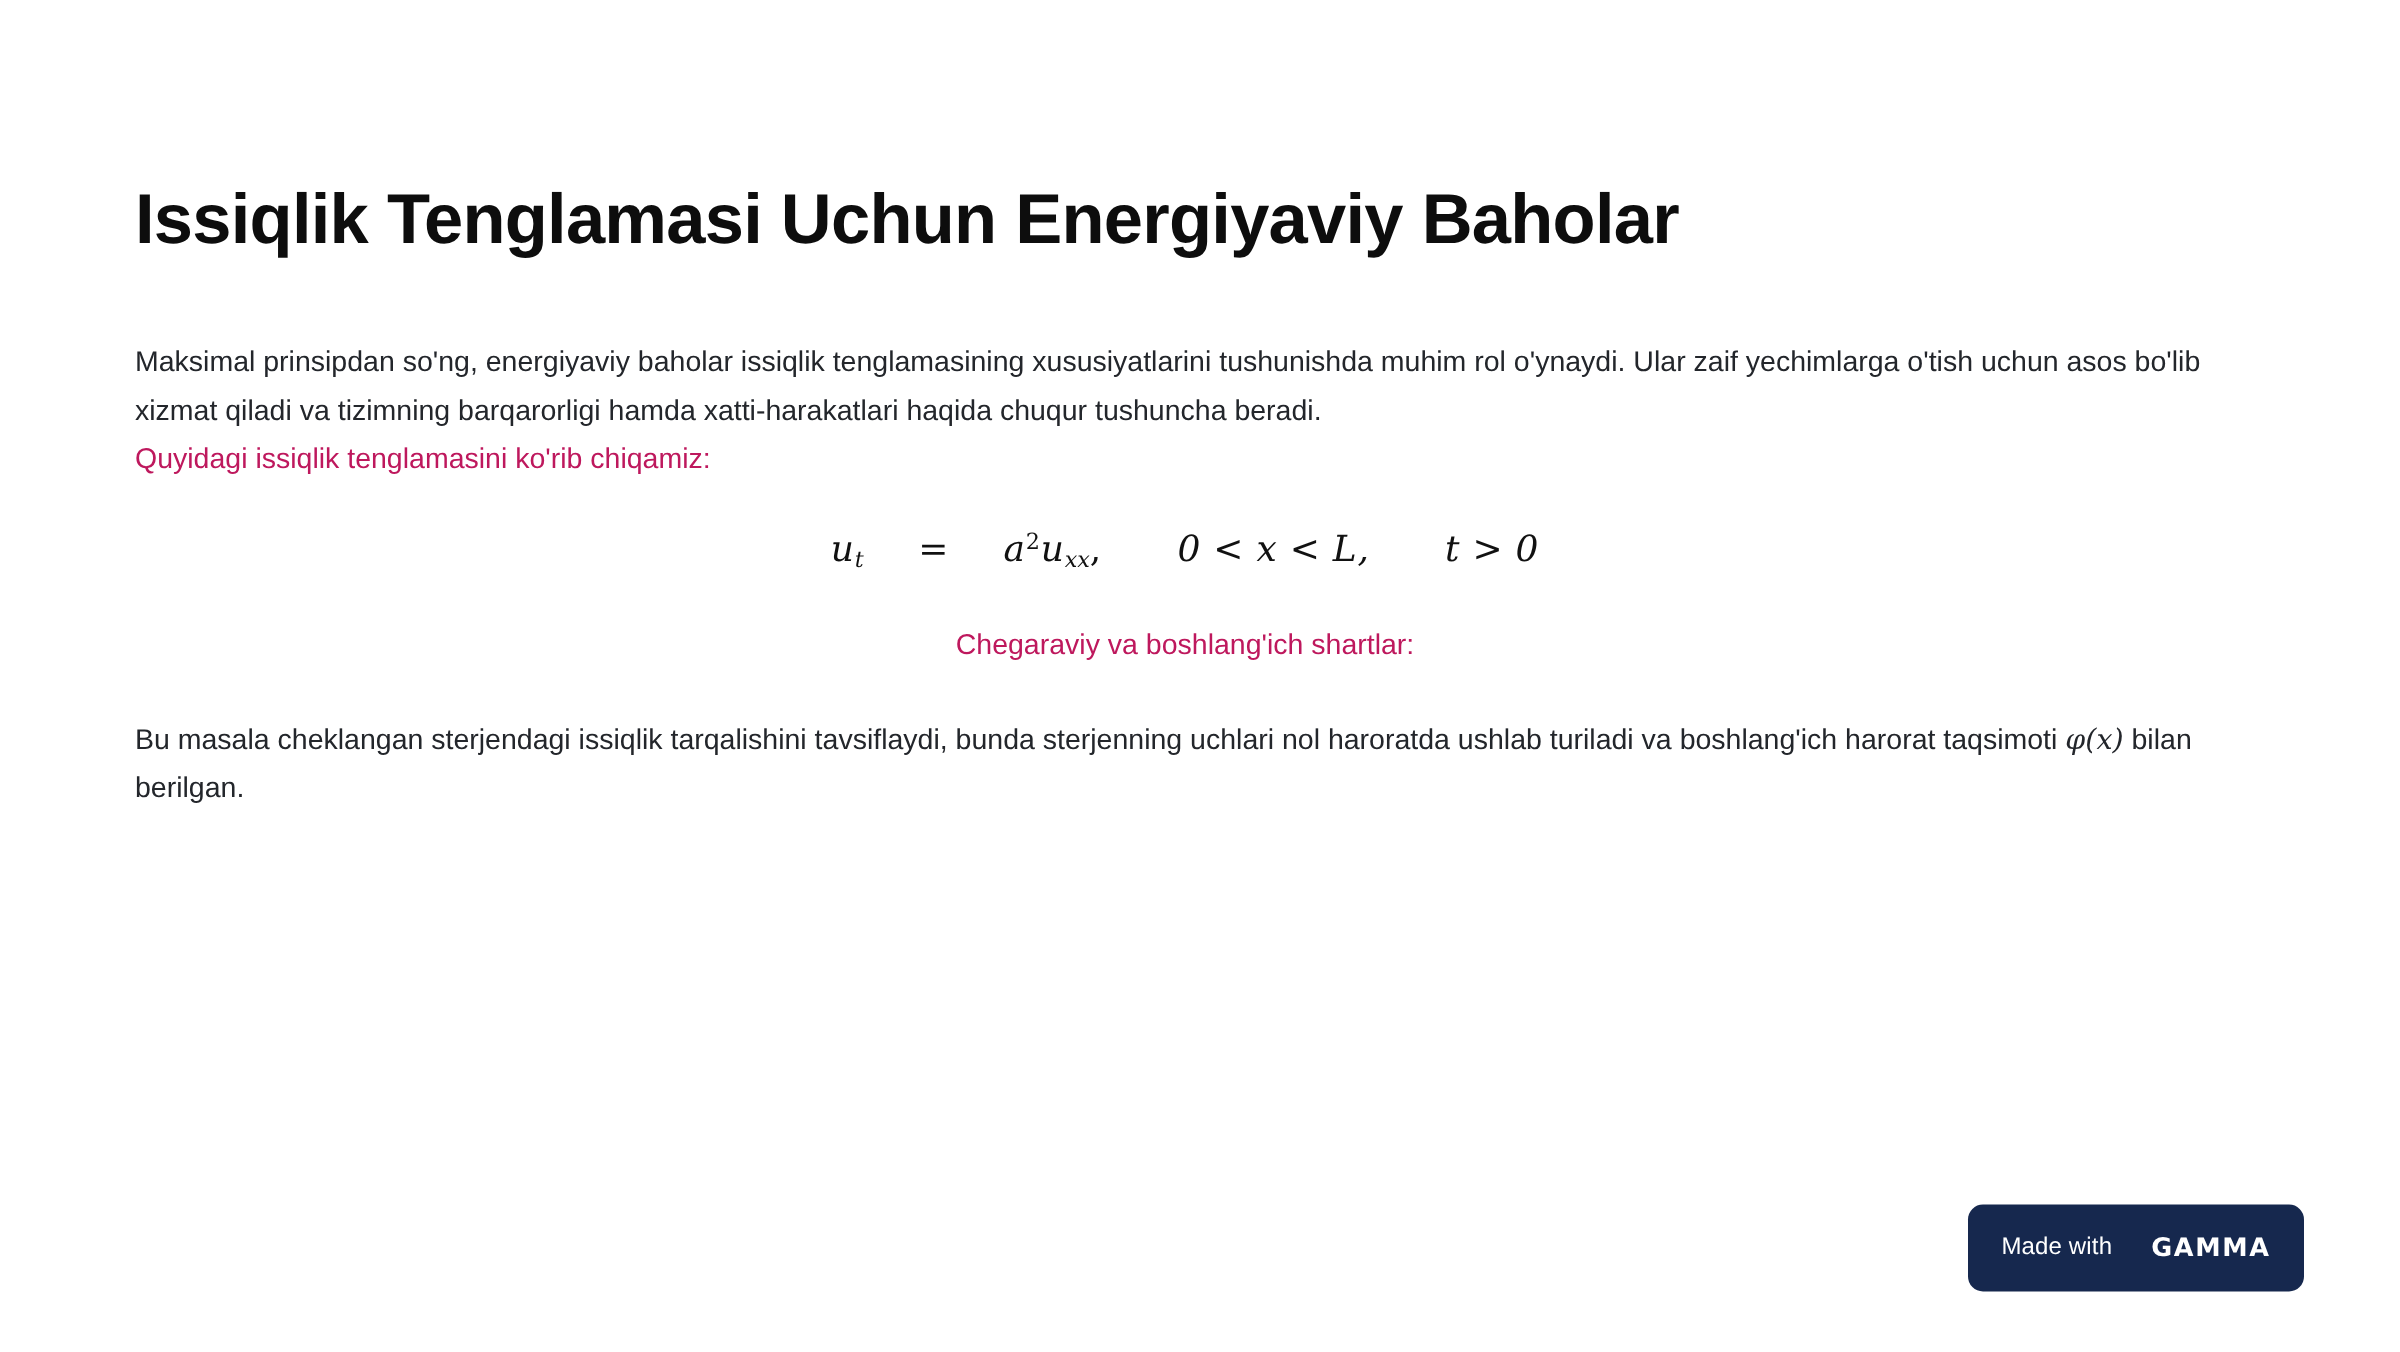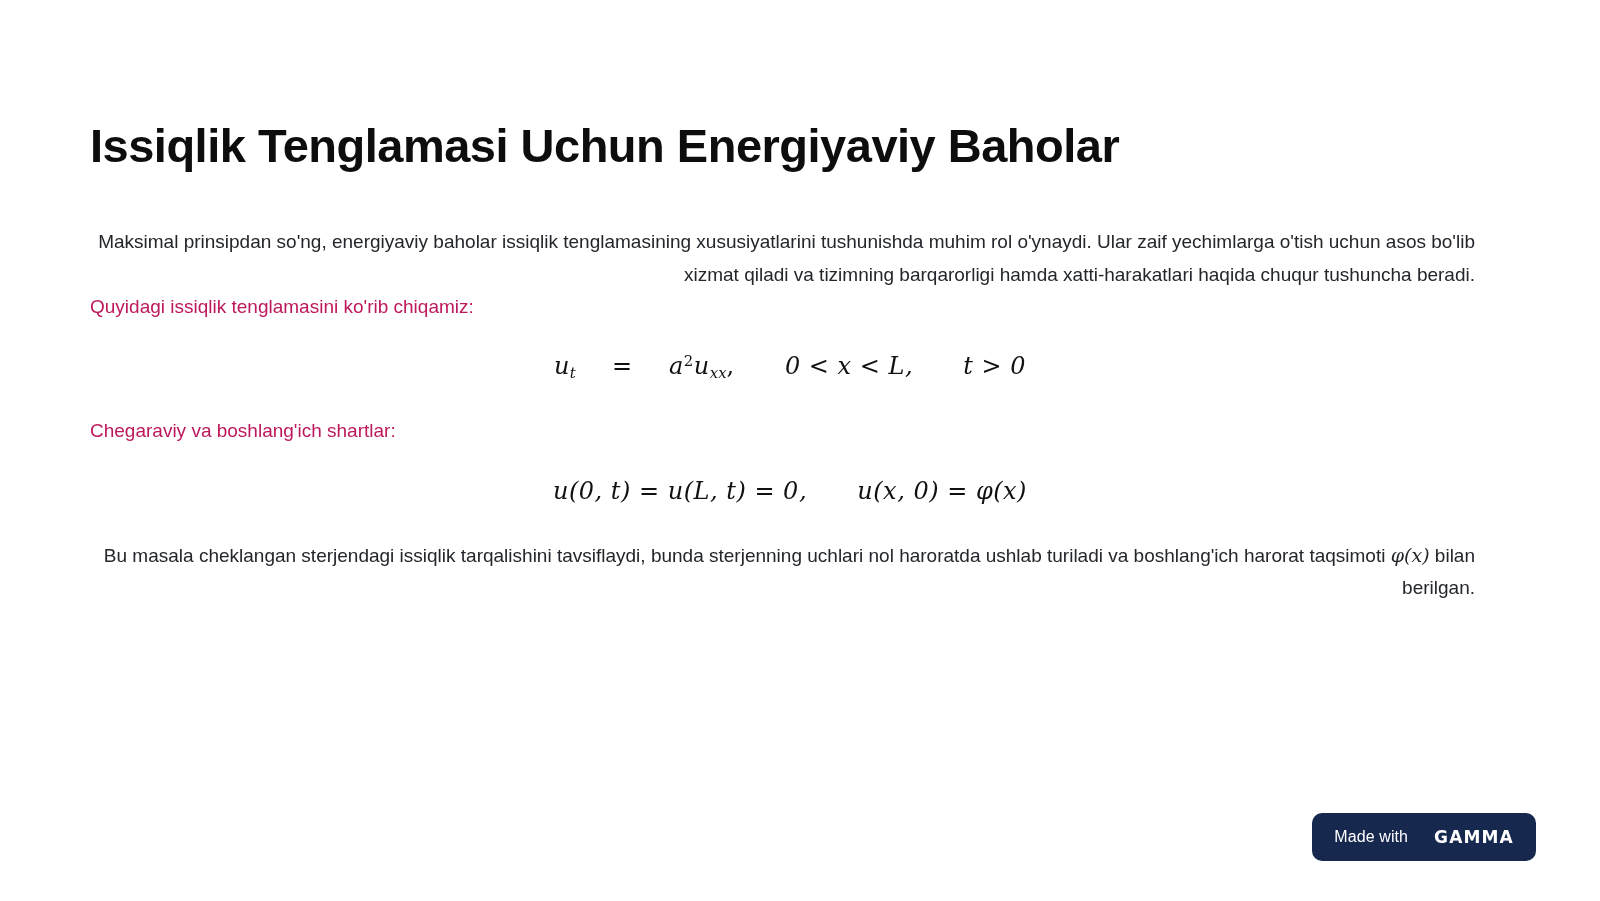--- a/index.html
+++ b/index.html
@@ -38,21 +38,20 @@
     margin: 0 0 52px 0;
   }
 
   .body-text {
     font-size: 19px;
     line-height: 1.72;
     color: #23262b;
     margin: 0;
     max-width: 1385px;
     font-weight: 400;
-    text-align: right;
   }
 
   .section-heading {
     font-size: 31px;
     font-weight: 700;
     color: #0d0d0d;
     letter-spacing: -0.2px;
     margin: 44px 0 36px 0;
   }
 
@@ -103,28 +102,29 @@
     display: inline-block;
     width: 20px;
   }
 
   .spacer-para {
     margin-top: 30px;
   }
 
   .para-gap {
     margin-top: 16px;
+    text-align: center;
   }
 
   
   .gamma-badge {
     position: absolute;
     right: 64px;
     bottom: 40px;
-    height: 48px;
+    height: 58px;
     min-width: 224px;
     background: #16284e;
     border-radius: 10px;
     display: flex;
     align-items: center;
     justify-content: center;
     gap: 26px;
     color: #ffffff;
     text-decoration: none;
     padding: 0 22px;
@@ -163,25 +163,20 @@
       <span class="sp-med"></span>
       <span class="mi">a</span><sup>2</sup><span class="mi">u</span><sub>xx</sub><span>,</span>
       <span class="sp-wide"></span>
       <span class="mi">0 &lt; x &lt; L,</span>
       <span class="sp-wide"></span>
       <span class="mi">t &gt; 0</span>
     </div>
 
     <p class="lead-line para-gap">Chegaraviy va boshlang'ich shartlar:</p>
 
-    <div class="math-block">
-      <span class="mi">u(0, t) = u(L, t) = 0,</span>
-      <span class="sp-wide"></span>
-      <span class="mi">u(x, 0) = φ(x)</span>
-    </div>
 
     <p class="body-text spacer-para">
       <span>Bu masala cheklangan sterjendagi issiqlik tarqalishini tavsiflaydi, bunda sterjenning uchlari nol haroratda ushlab turiladi va boshlang'ich harorat taqsimoti </span><span class="math-inline">φ(x)</span><span> bilan berilgan.</span>
     </p>
 
   </div>
 
   <a class="gamma-badge" href="#" style="background: rgb(22, 40, 78);">
     <span class="made-with">Made with</span>
     <span class="gamma-word">GAMMA</span>

